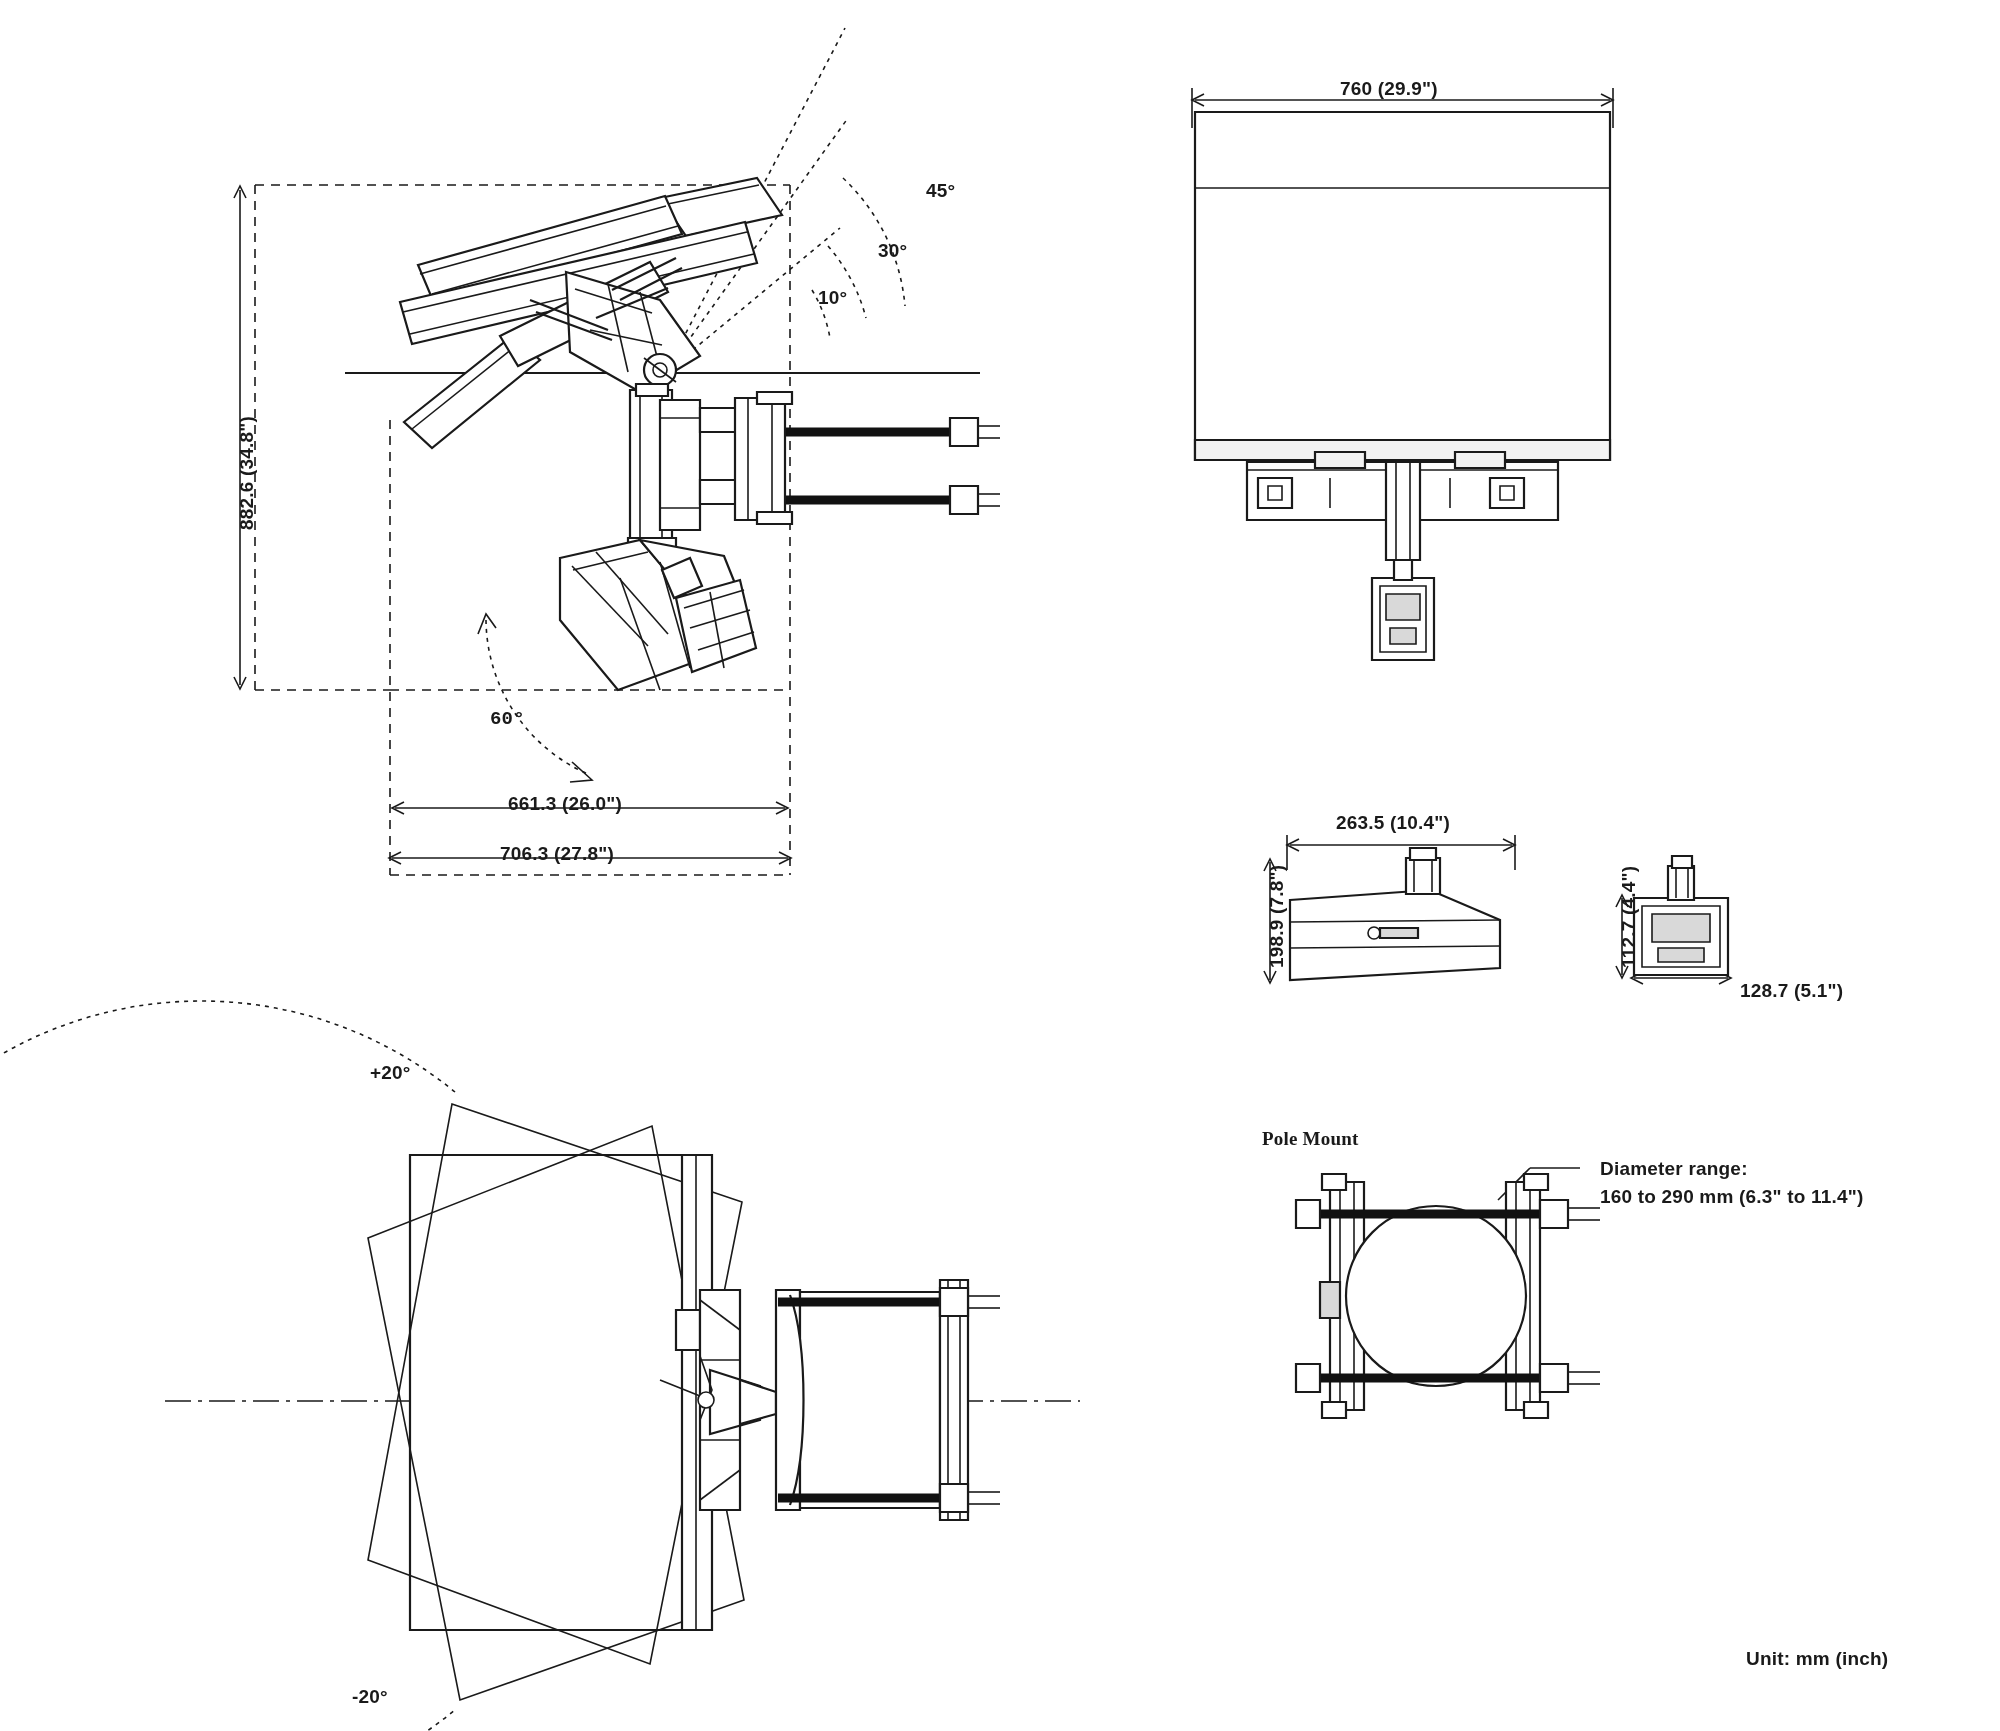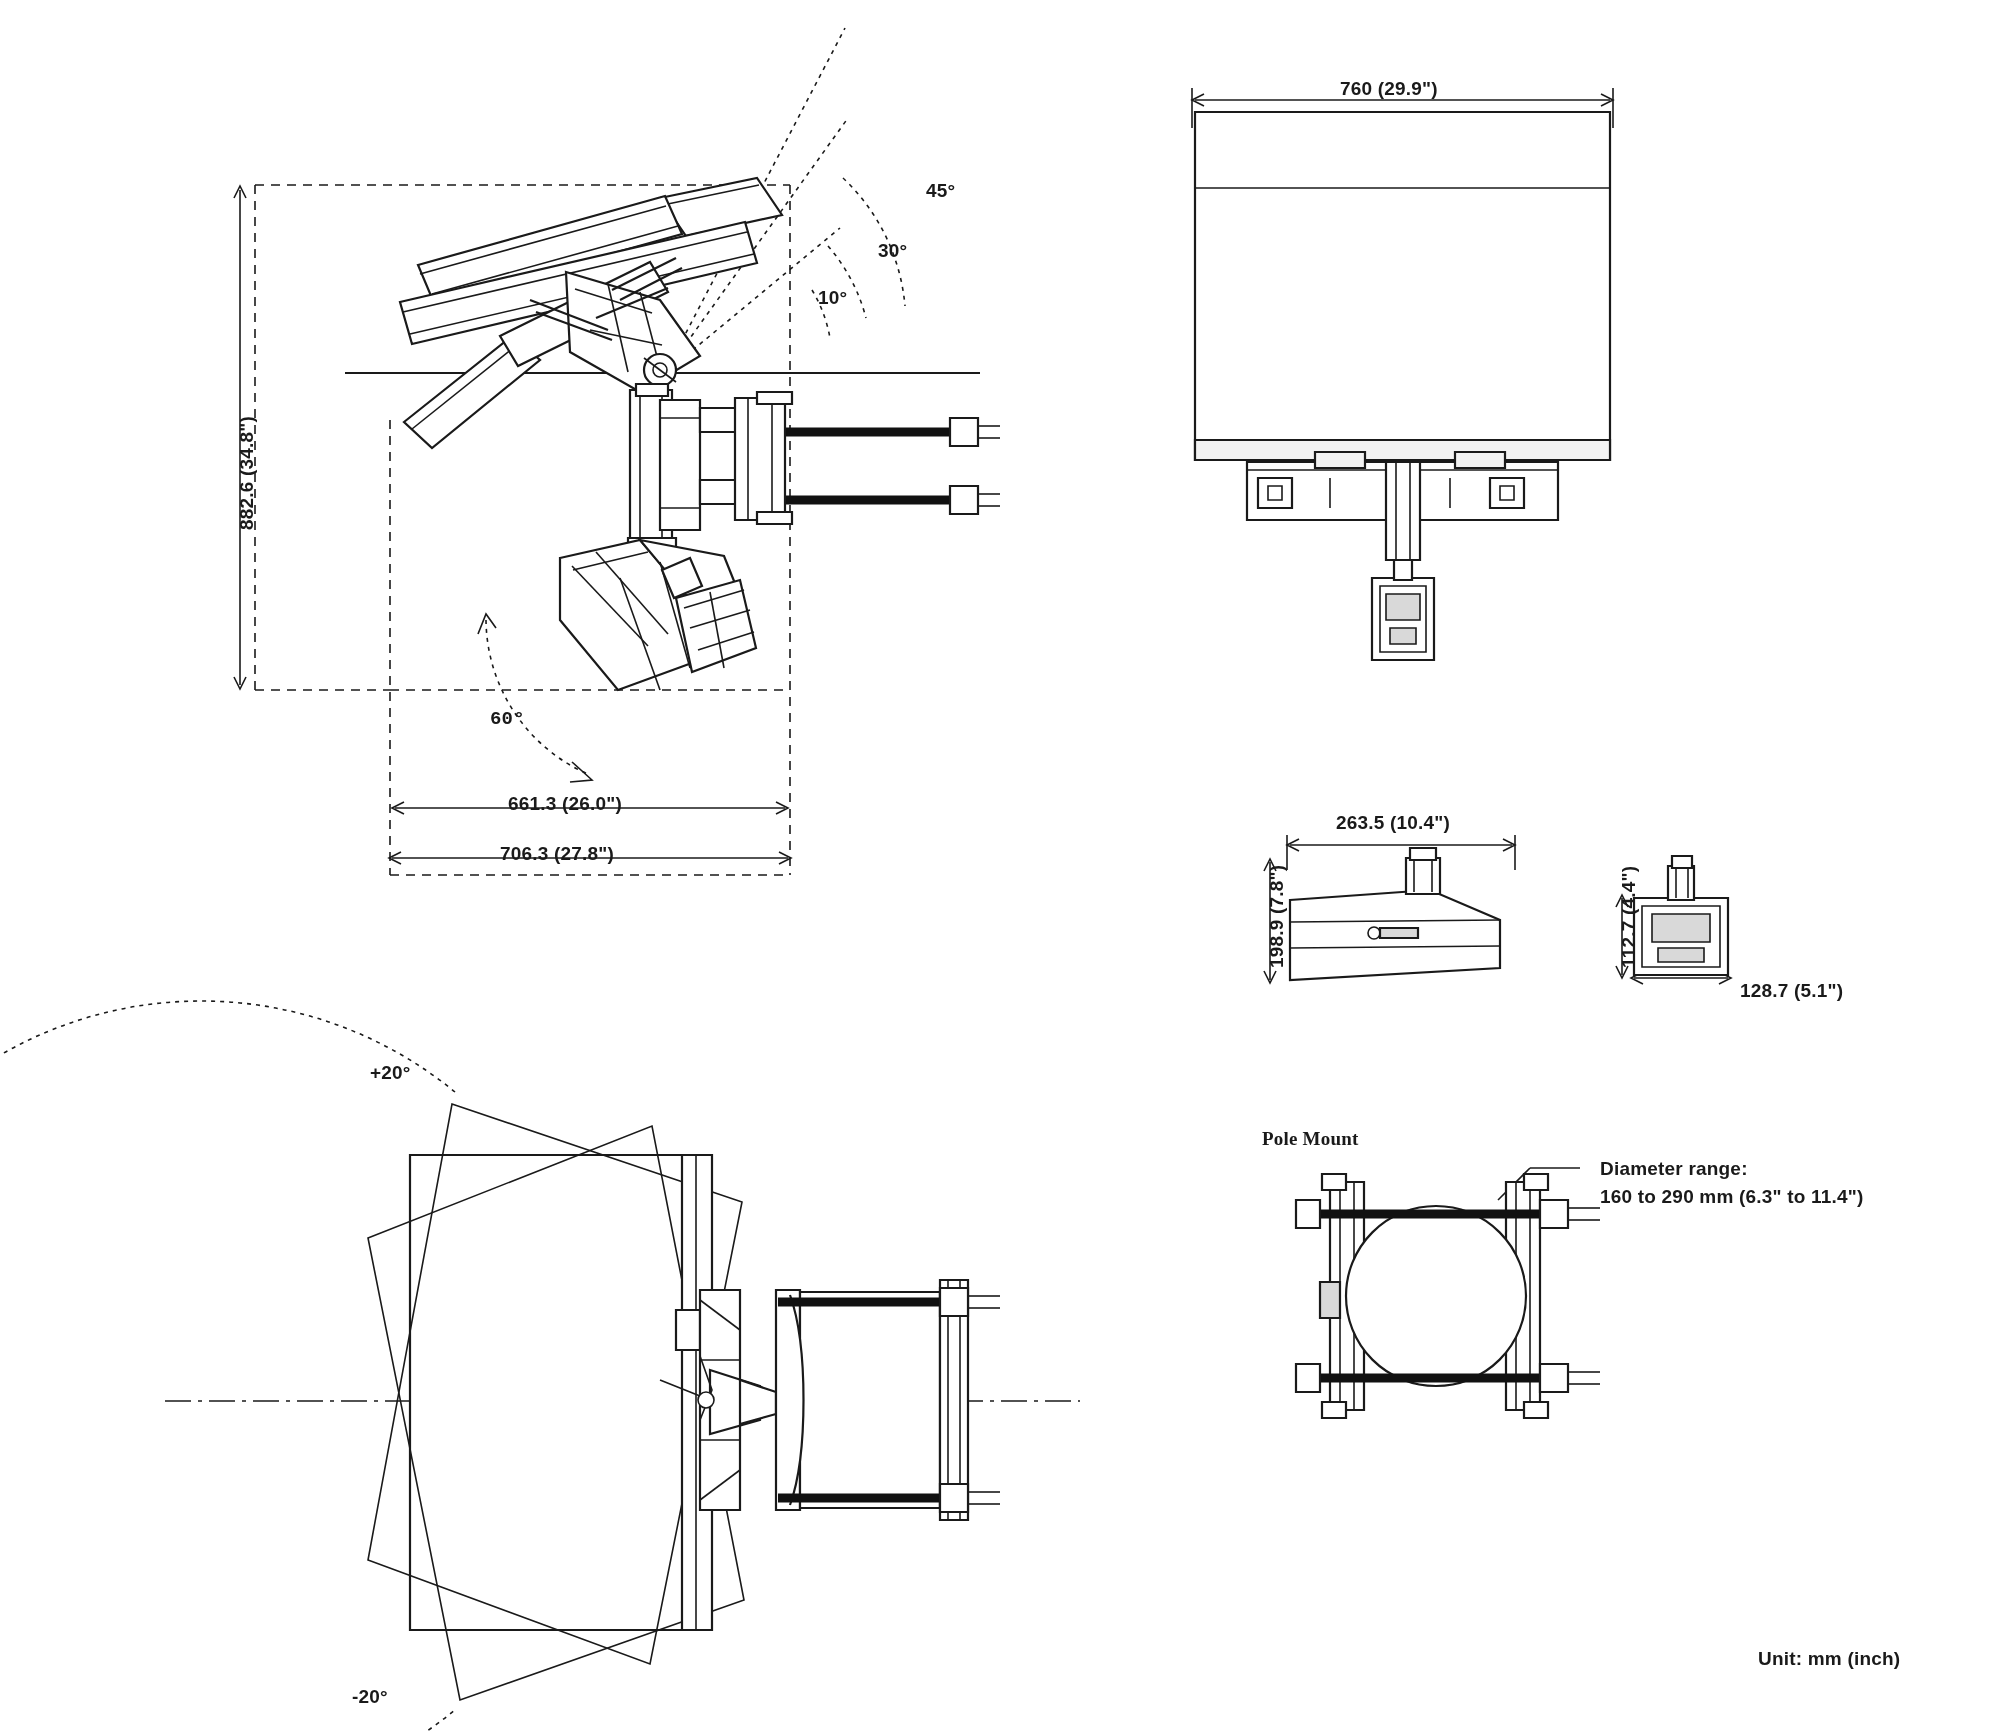--- a/index.html
+++ b/index.html
@@ -345,15 +345,15 @@
   <div class="lbl vert" style="left:1618px; top:968px;">112.7 (4.4")</div>
   <div class="lbl" style="left:1740px; top:980px;">128.7 (5.1")</div>
 
   <div class="lbl" style="left:370px; top:1062px;text-align:center;">+20°</div>
   <div class="lbl" style="left:352px; top:1686px;">-20°</div>
 
   <div class="lbl" style="left:1262px; top:1128px;font-family:Liberation Serif, serif;">Pole Mount</div>
   <div class="lbl" style="left:1600px; top:1158px;">Diameter range:</div>
   <div class="lbl" style="left:1600px; top:1186px;">160 to 290 mm (6.3" to 11.4")</div>
 
-  <div class="lbl" style="left:1746px; top:1648px;margin-left:12px;">Unit: mm (inch)</div>
+  <div class="lbl" style="left:1746px; top:1648px;">Unit: mm (inch)</div>
 
 </div>
 
 </body></html>

